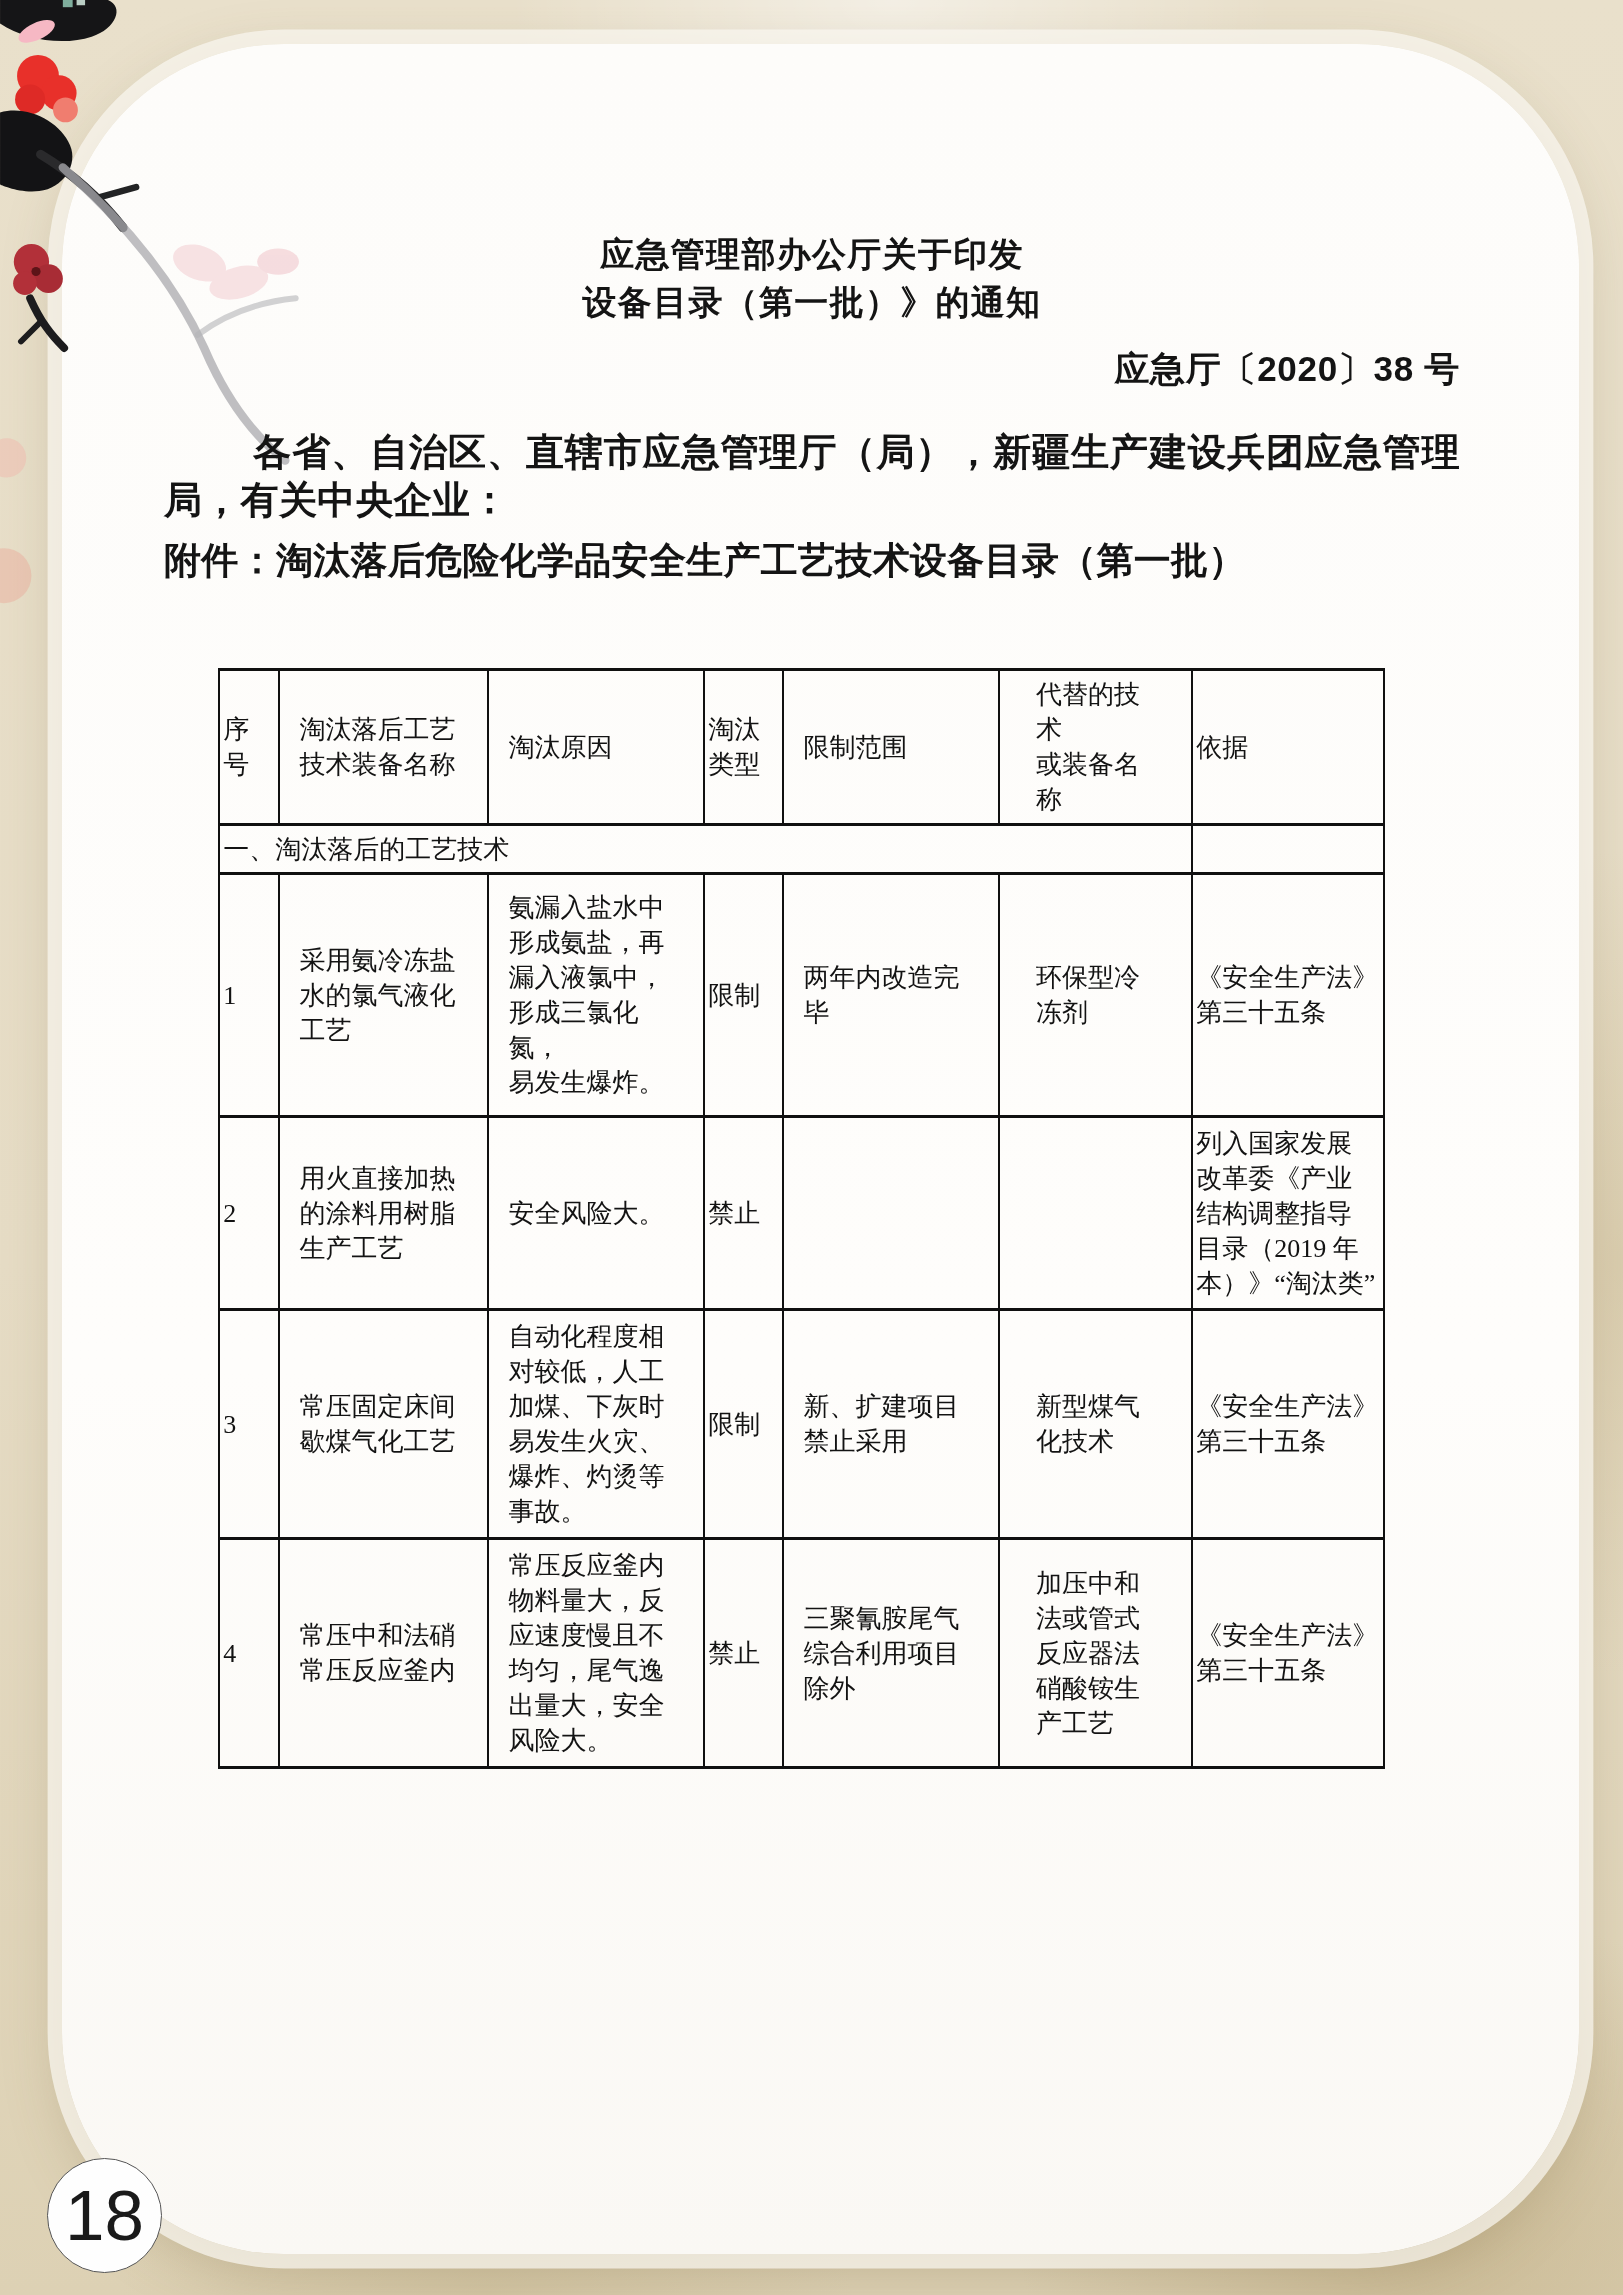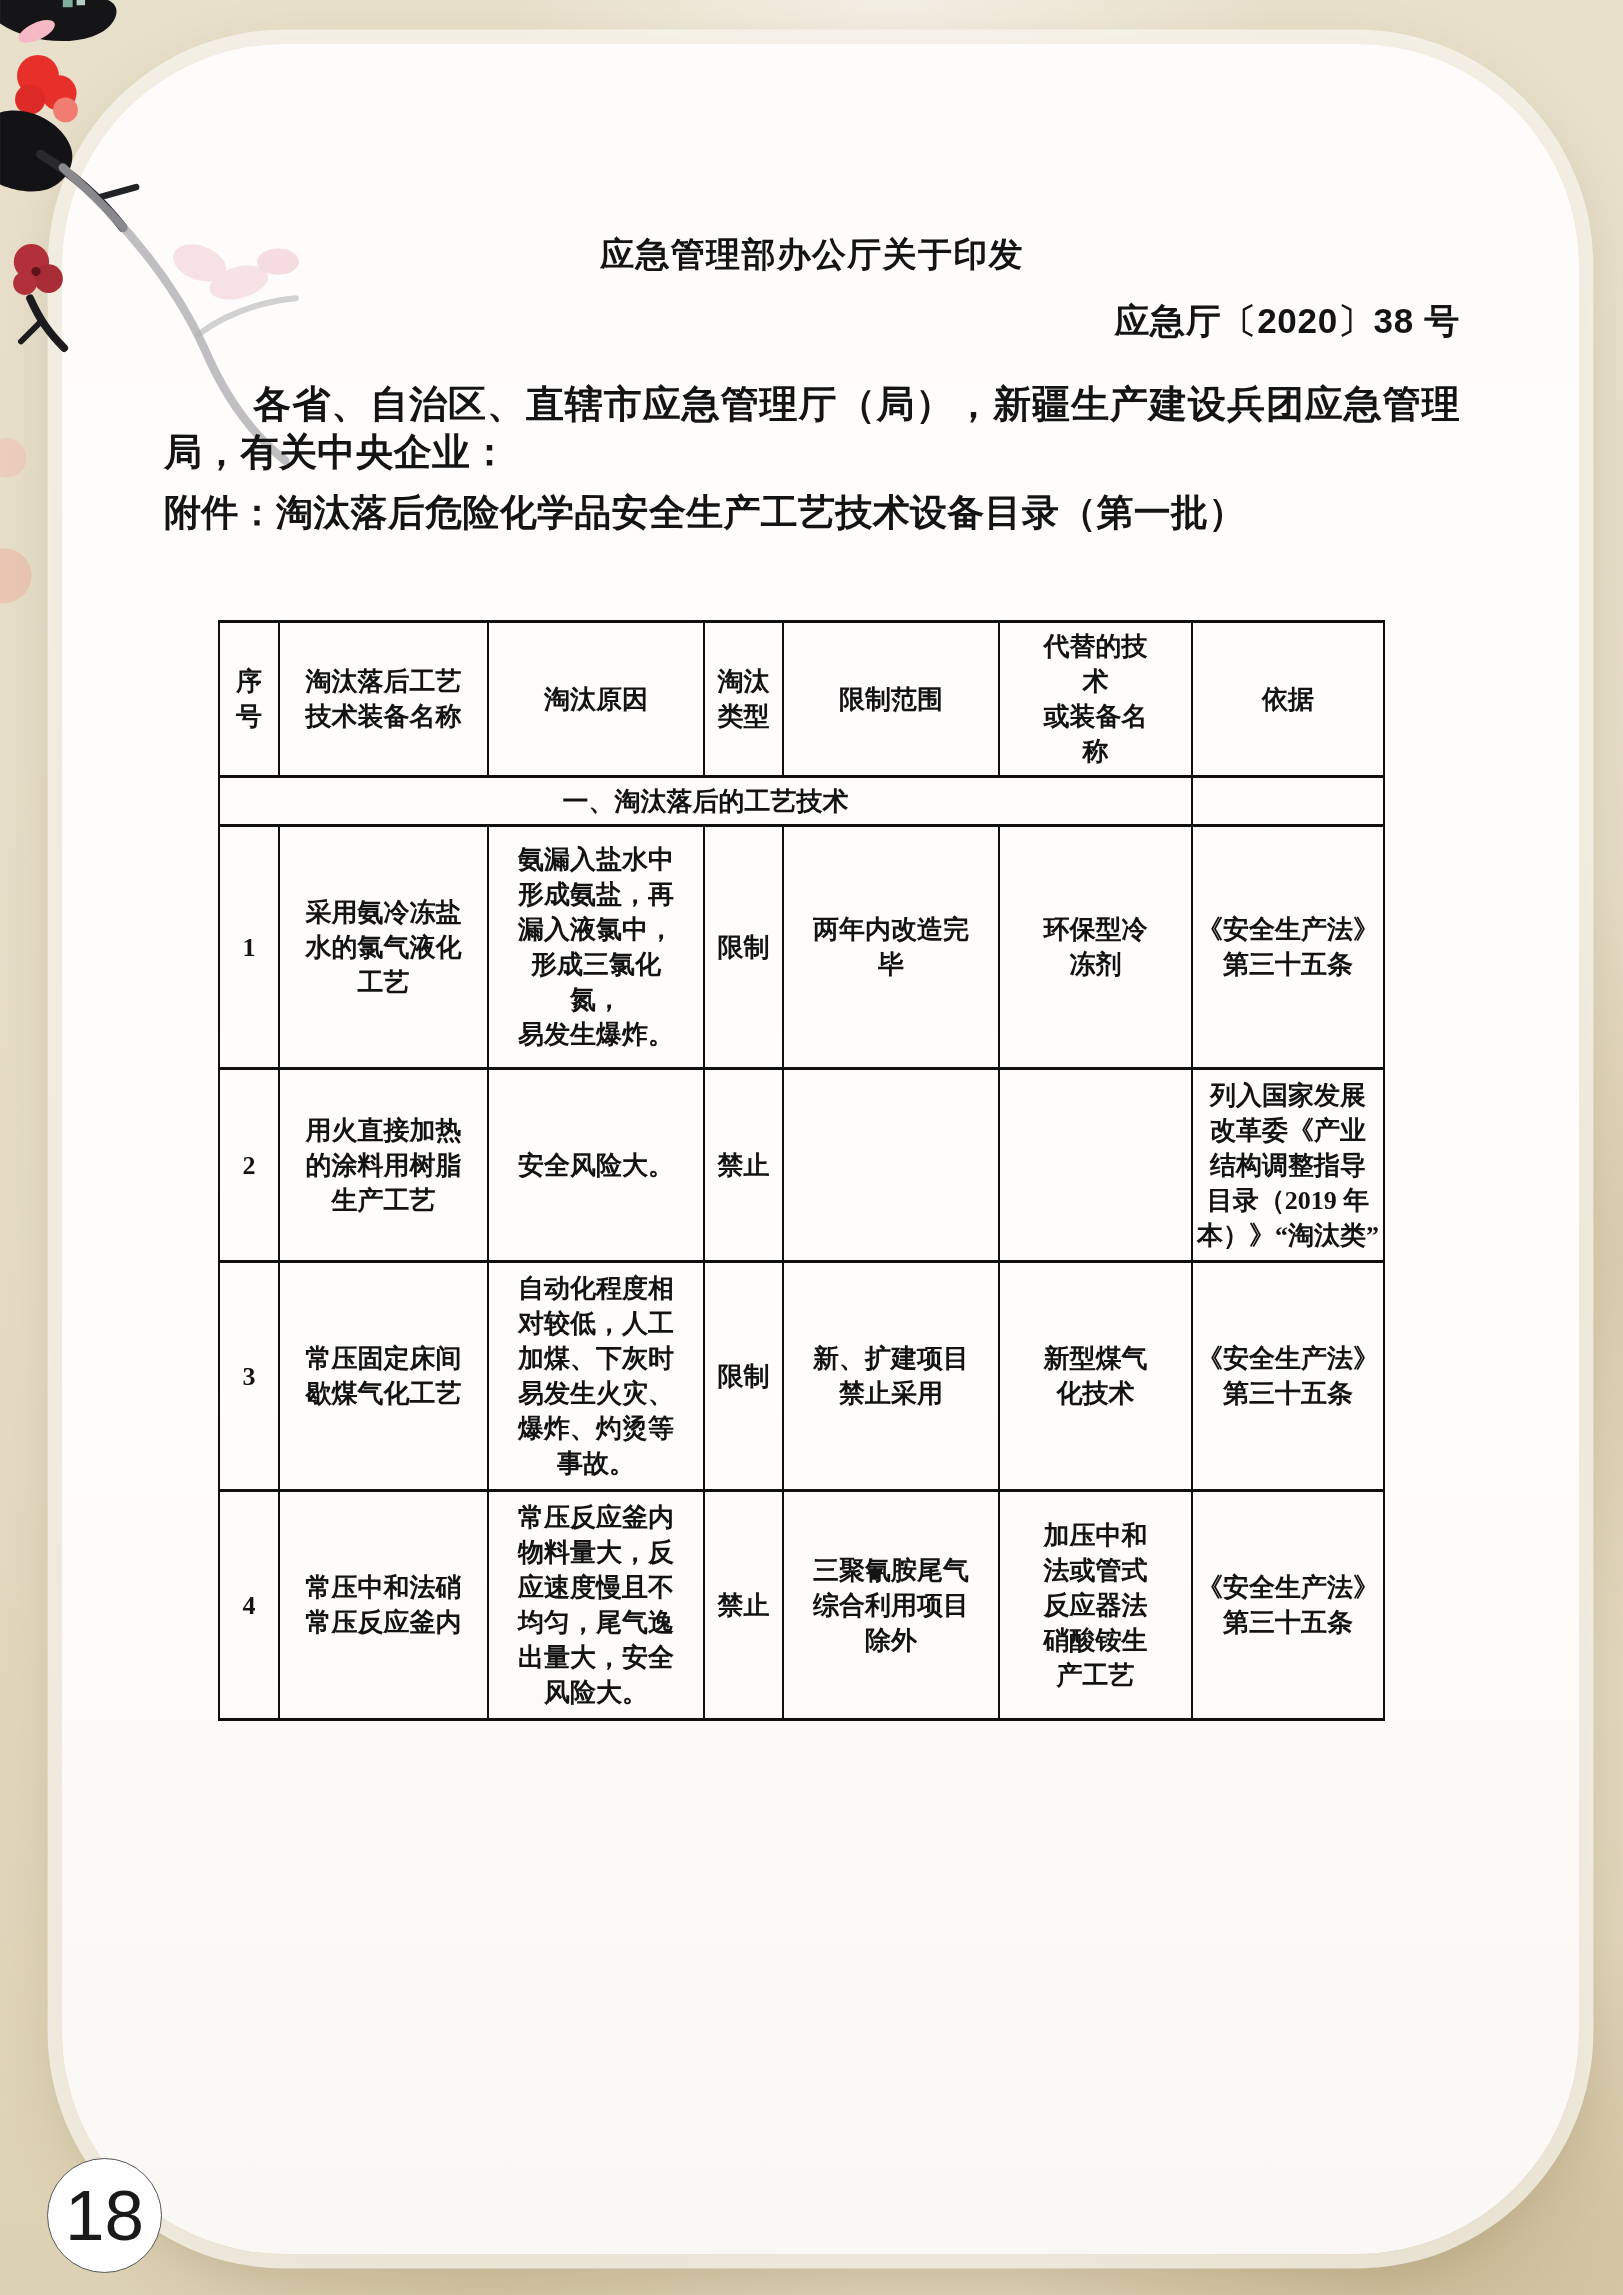--- a/index.html
+++ b/index.html
@@ -37,22 +37,22 @@
   .para-block{margin-top:38px;font-family:Liberation Mono, monospace;}
   .attachment{margin:10px 0 0 0;font-size:37px;font-weight:700;line-height:47px;letter-spacing:0.3px;}
   table.catalog{
     margin:84px 0 0 54px;border-collapse:collapse;table-layout:fixed;width:1165px;
     font-family:"Liberation Serif","DejaVu Serif",serif;font-weight:400;
     font-size:26px;line-height:35px;color:#131313;background:transparent;
   }
   table.catalog td, table.catalog th{
     border-left:2px solid #101010;border-right:2px solid #101010;
     border-top:3.9px solid #101010;border-bottom:3.9px solid #101010;
-    text-align:center;vertical-align:middle;padding:0 3.3px;
-    font-weight:700;white-space:pre-line;word-break:break-all;
+    text-align:left;vertical-align:middle;padding:0 3.3px;
+    font-weight:400;white-space:pre-line;word-break:break-all;
   }
   table.catalog td:nth-child(2),table.catalog th:nth-child(2),
   table.catalog td:nth-child(3),table.catalog th:nth-child(3),
   table.catalog td:nth-child(5),table.catalog th:nth-child(5){padding:0 19.6px;}
   table.catalog td:nth-child(6),table.catalog th:nth-child(6){padding:0 36px;}
   tr.header-row{height:155px;}
   tr.section-row{height:49px;}
   tr.row-1{height:243px;}
   tr.row-2{height:193px;}
   tr.row-3{height:229px;}
@@ -99,20 +99,21 @@
     <ellipse cx="365" cy="432" rx="46" ry="24" fill="#f3cdd2" transform="rotate(-15 365 432)"></ellipse>
     <ellipse cx="425" cy="400" rx="32" ry="20" fill="#f0c3c9"></ellipse>
   </g>
   <circle cx="10" cy="700" r="30" fill="#f0b9ad" opacity="0.5"></circle>
   <circle cx="6" cy="880" r="42" fill="#eb9a8d" opacity="0.35"></circle>
 </svg>
 
 <div class="content">
   <div class="title">
     <div>应急管理部办公厅关于印发</div>
+    <div>设备目录（第一批）》的通知</div>
   </div>
   <div class="doc-number">应急厅〔2020〕38 号</div>
 
   <p class="para para-block">各省、自治区、直辖市应急管理厅（局），新疆生产建设兵团应急管理局，有关中央企业：</p>
   <p class="attachment">附件：淘汰落后危险化学品安全生产工艺技术设备目录（第一批）</p>
 
   <table class="catalog">
     <colgroup>
       <col style="width:60px">
         <col style="width:209px">

